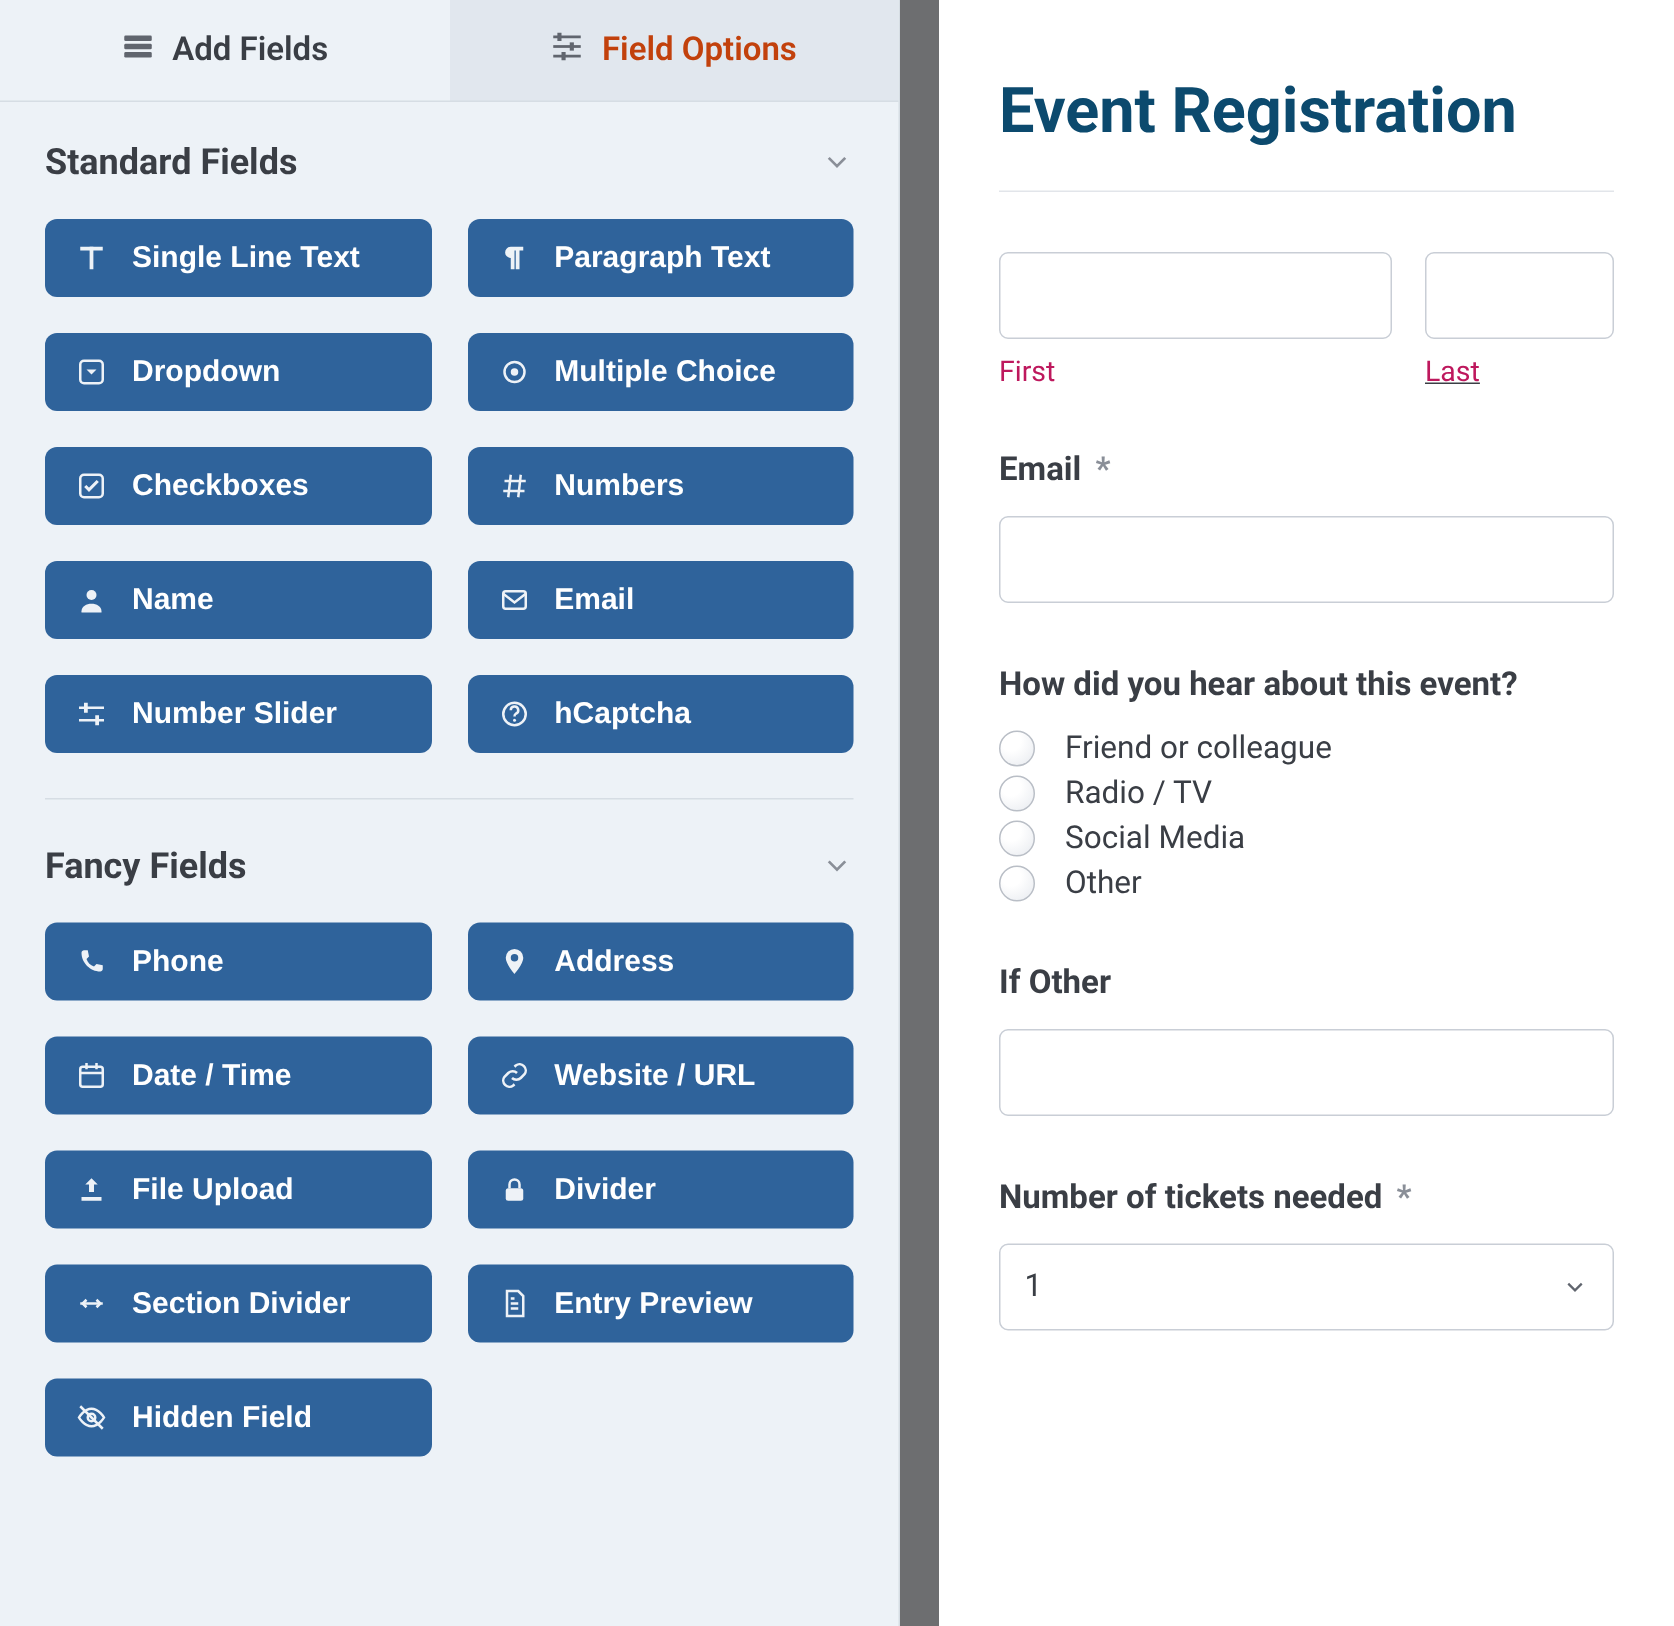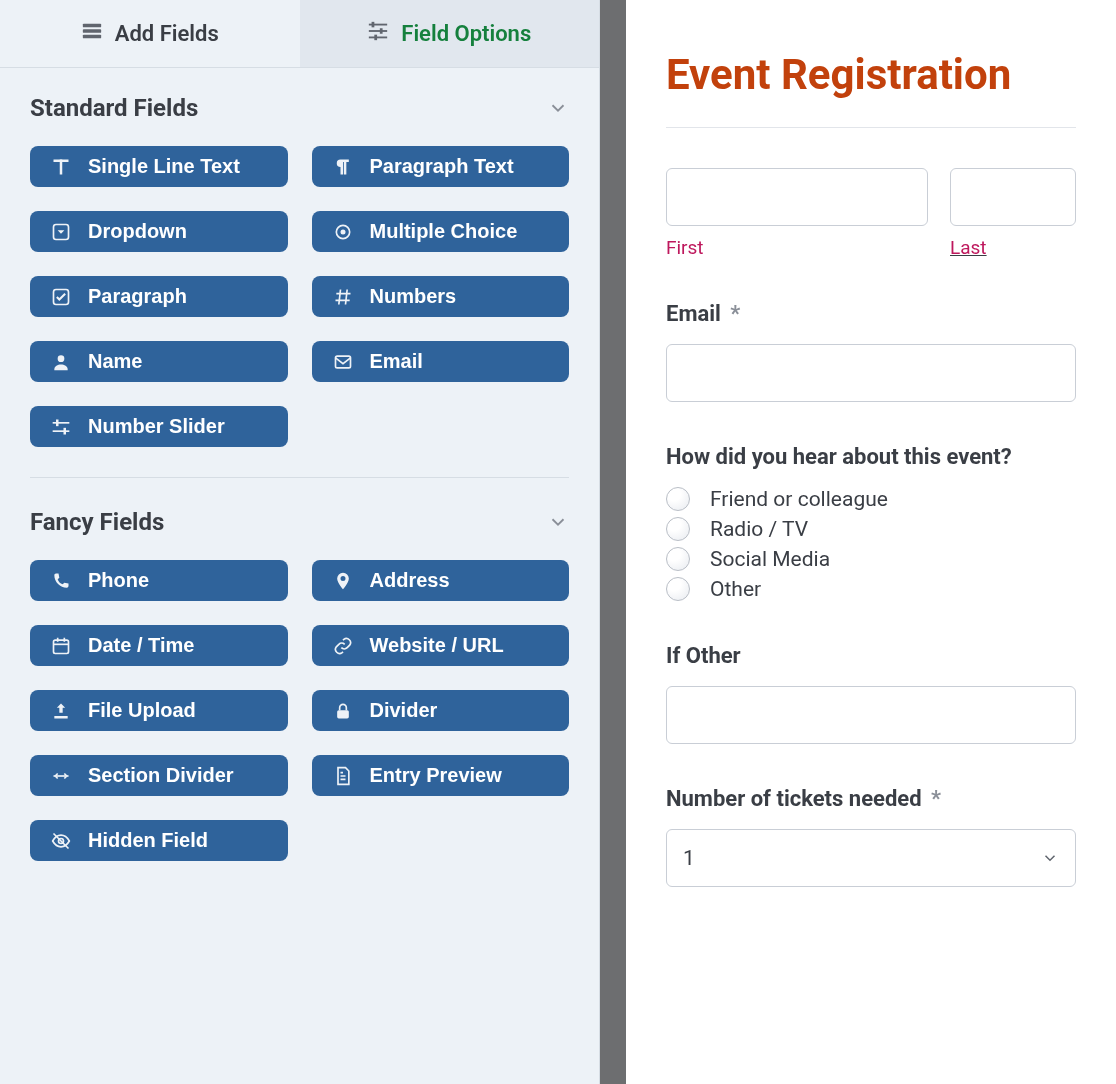--- a/index.html
+++ b/index.html
@@ -34,21 +34,21 @@
     cursor: pointer;
     border-bottom: 1px solid #d6dde4;
   }
   .tab.active {
     background: #edf2f7;
     color: #3a3e45;
     border-bottom: 1px solid #d6dde4;
   }
   .tab.inactive {
     background: #e1e7ee;
-    color: #15803d;
+    color: #c2410c;
   }
   .tab svg { width: 22px; height: 22px; fill: #60656e; }
   .panel-body {
     padding: 22px 30px 30px 30px;
     overflow-y: auto;
   }
   .section-header {
     display: flex;
     justify-content: space-between;
     align-items: center;
@@ -66,21 +66,21 @@
   .field-grid {
     display: grid;
     grid-template-columns: 1fr 1fr;
     gap: 24px;
   }
   .field-btn {
     background: #2f639b;
     color: #fff;
     border: none;
     border-radius: 8px;
-    height: 41px;
+    height: 52px;
     display: flex;
     align-items: center;
     padding: 0 20px;
     gap: 16px;
     font-size: 20px;
     font-weight: 600;
     cursor: pointer;
     text-align: left;
   }
   .field-btn .icon-slot {
@@ -106,21 +106,21 @@
   .preview {
     flex: 1;
     padding: 50px 40px 20px 40px;
     background: #fff;
     color: #3a3e45;
     overflow-y: auto;
   }
   .form-title {
     font-size: 42px;
     font-weight: 700;
-    color: #c2410c;
+    color: #0c4a6e;
     margin-bottom: 28px;
   }
   .title-hr {
     border: none;
     border-top: 1px solid #e2e5ea;
     margin-bottom: 40px;
   }
   .form-row { margin-bottom: 42px; }
   .form-label {
     font-size: 22px;
@@ -338,21 +338,21 @@
             </svg>
           </span>
           <span>Multiple Choice</span>
         </button>
         <button class="field-btn">
           <span class="icon-slot">
             <svg viewBox="0 0 24 24">
               <use href="#i-check"></use>
             </svg>
           </span>
-          <span>Paragraph</span>
+          <span>Checkboxes</span>
         </button>
         <button class="field-btn">
           <span class="icon-slot">
             <svg viewBox="0 0 24 24">
               <use href="#i-hash"></use>
             </svg>
           </span>
           <span>Numbers</span>
         </button>
         <button class="field-btn">
@@ -371,20 +371,28 @@
           </span>
           <span>Email</span>
         </button>
         <button class="field-btn">
           <span class="icon-slot">
             <svg viewBox="0 0 24 24">
               <use href="#i-slider"></use>
             </svg>
           </span>
           <span>Number Slider</span>
+        </button>
+        <button class="field-btn">
+          <span class="icon-slot">
+            <svg viewBox="0 0 24 24">
+              <use href="#i-question"></use>
+            </svg>
+          </span>
+          <span>hCaptcha</span>
         </button>
       </div>
 
     <hr class="divider-line">
 
     <div class="section-header second">
       <span class="section-title">Fancy Fields</span>
       <svg class="chevron" viewBox="0 0 24 24">
           <path d="M6 9l6 6 6-6"></path>
         </svg>

